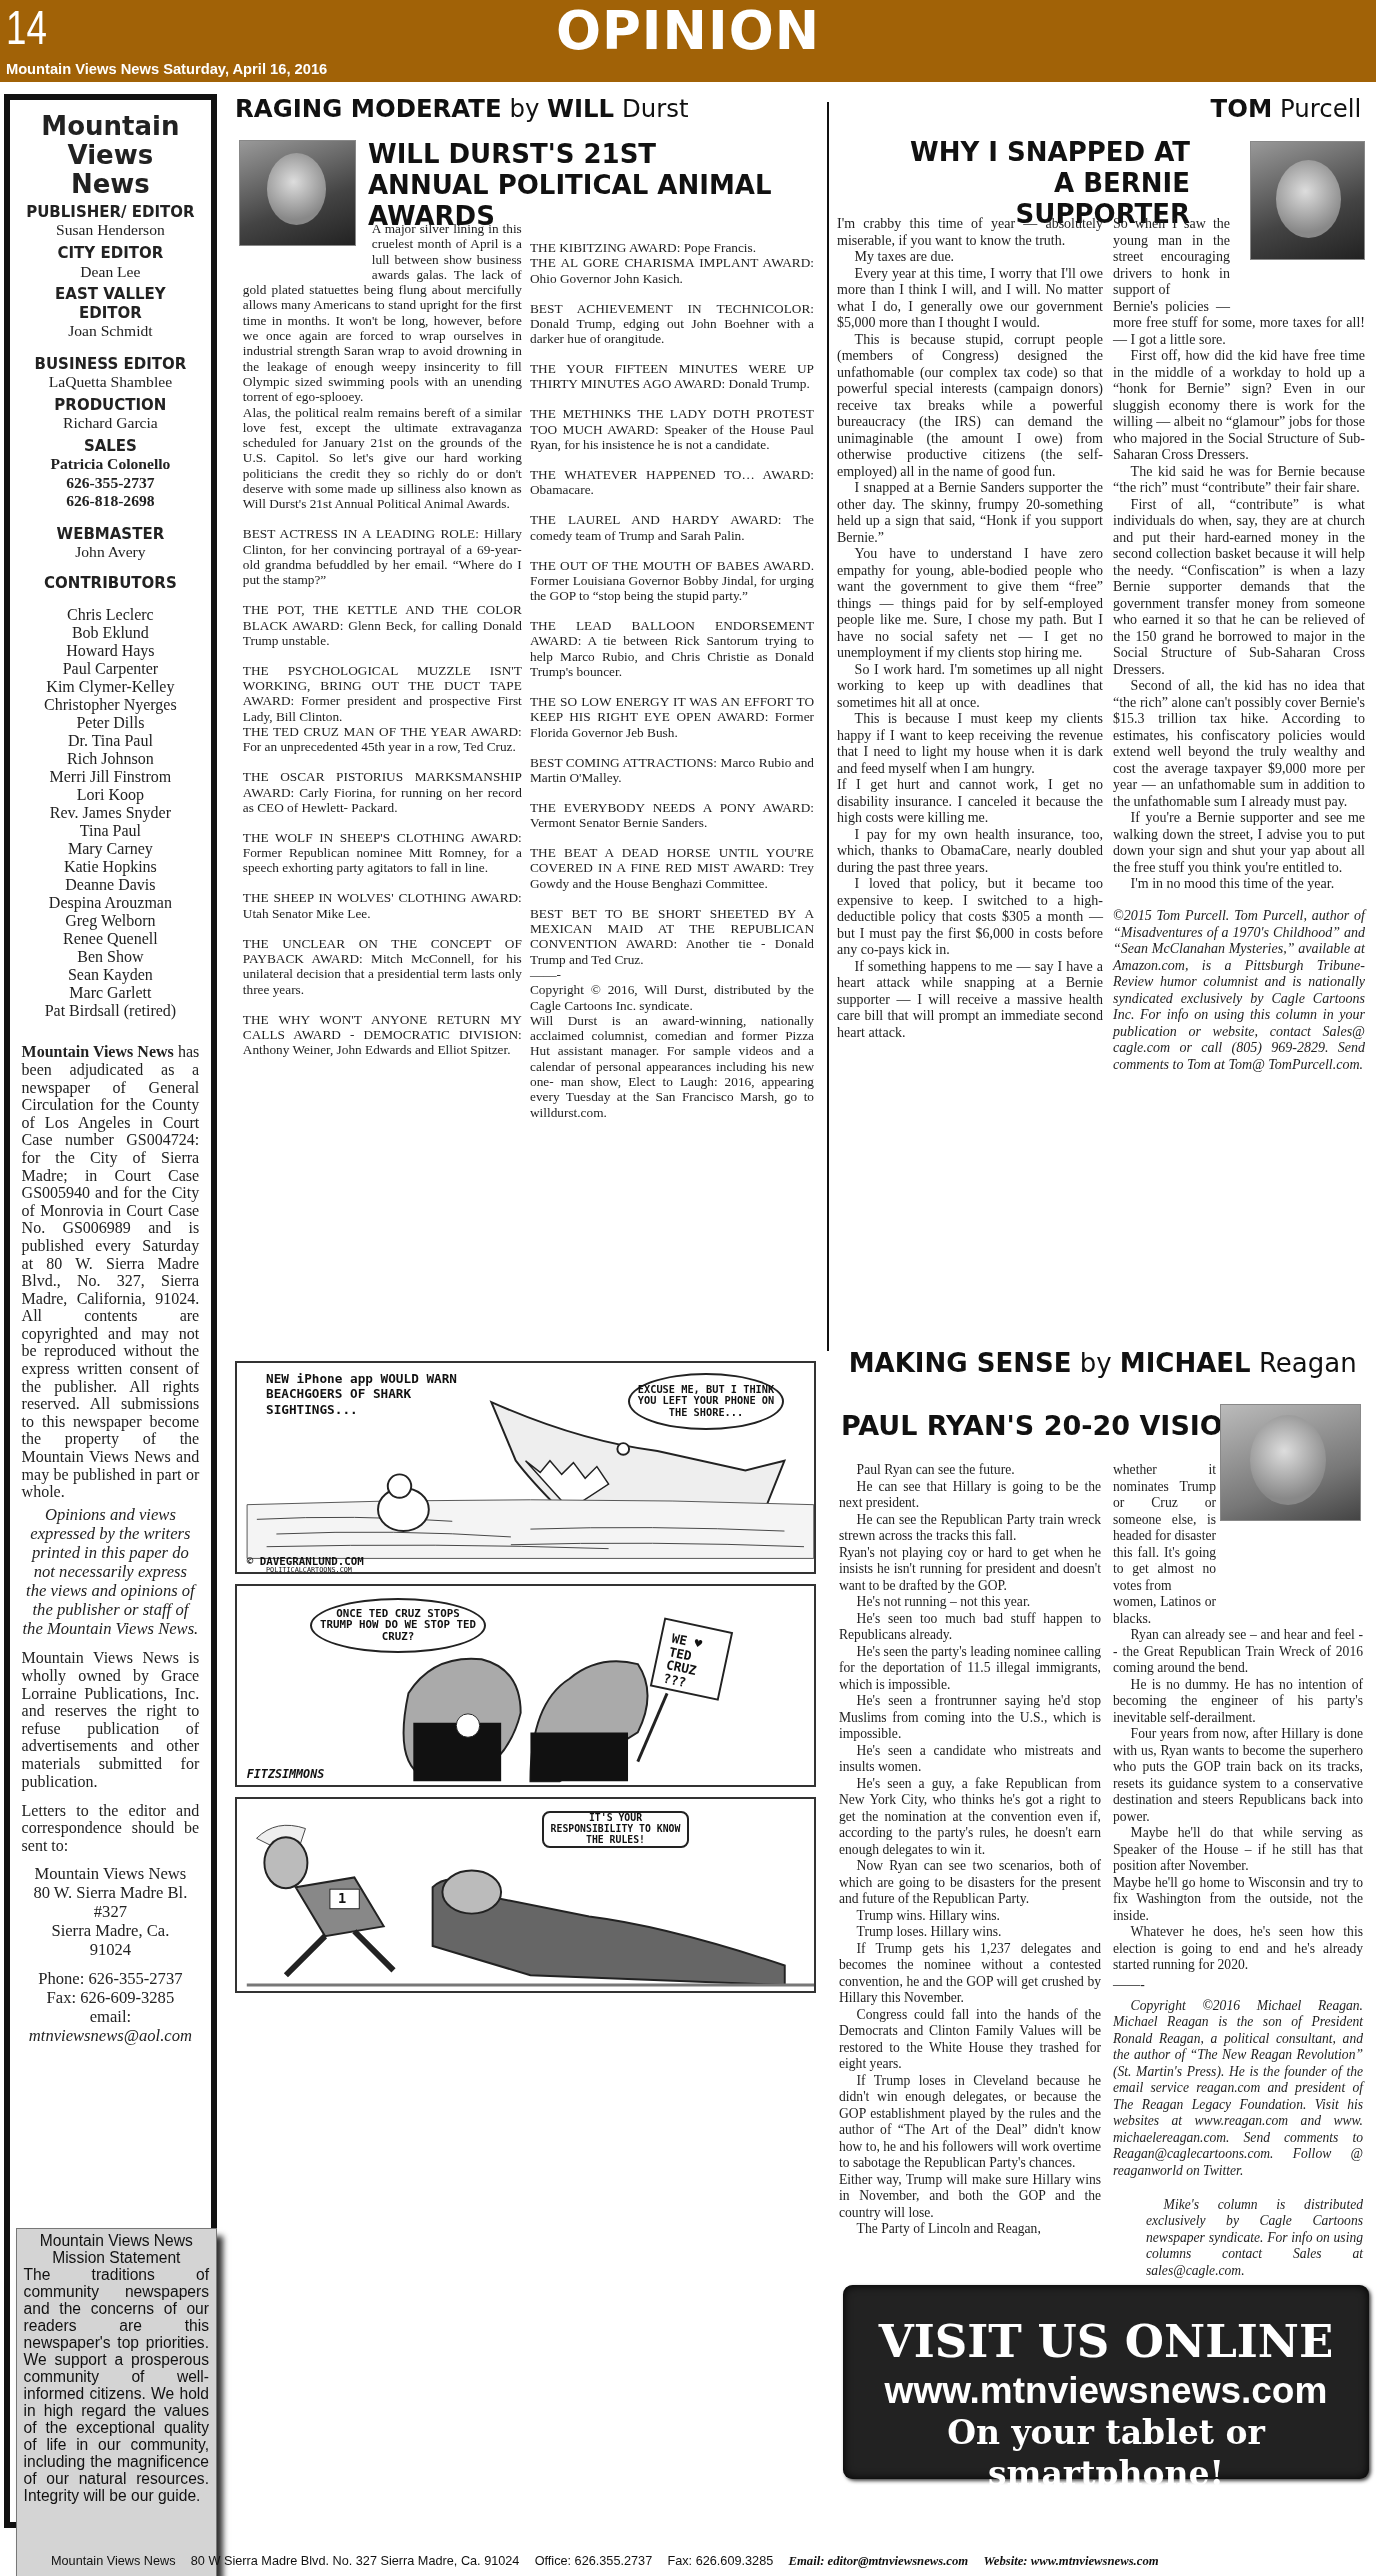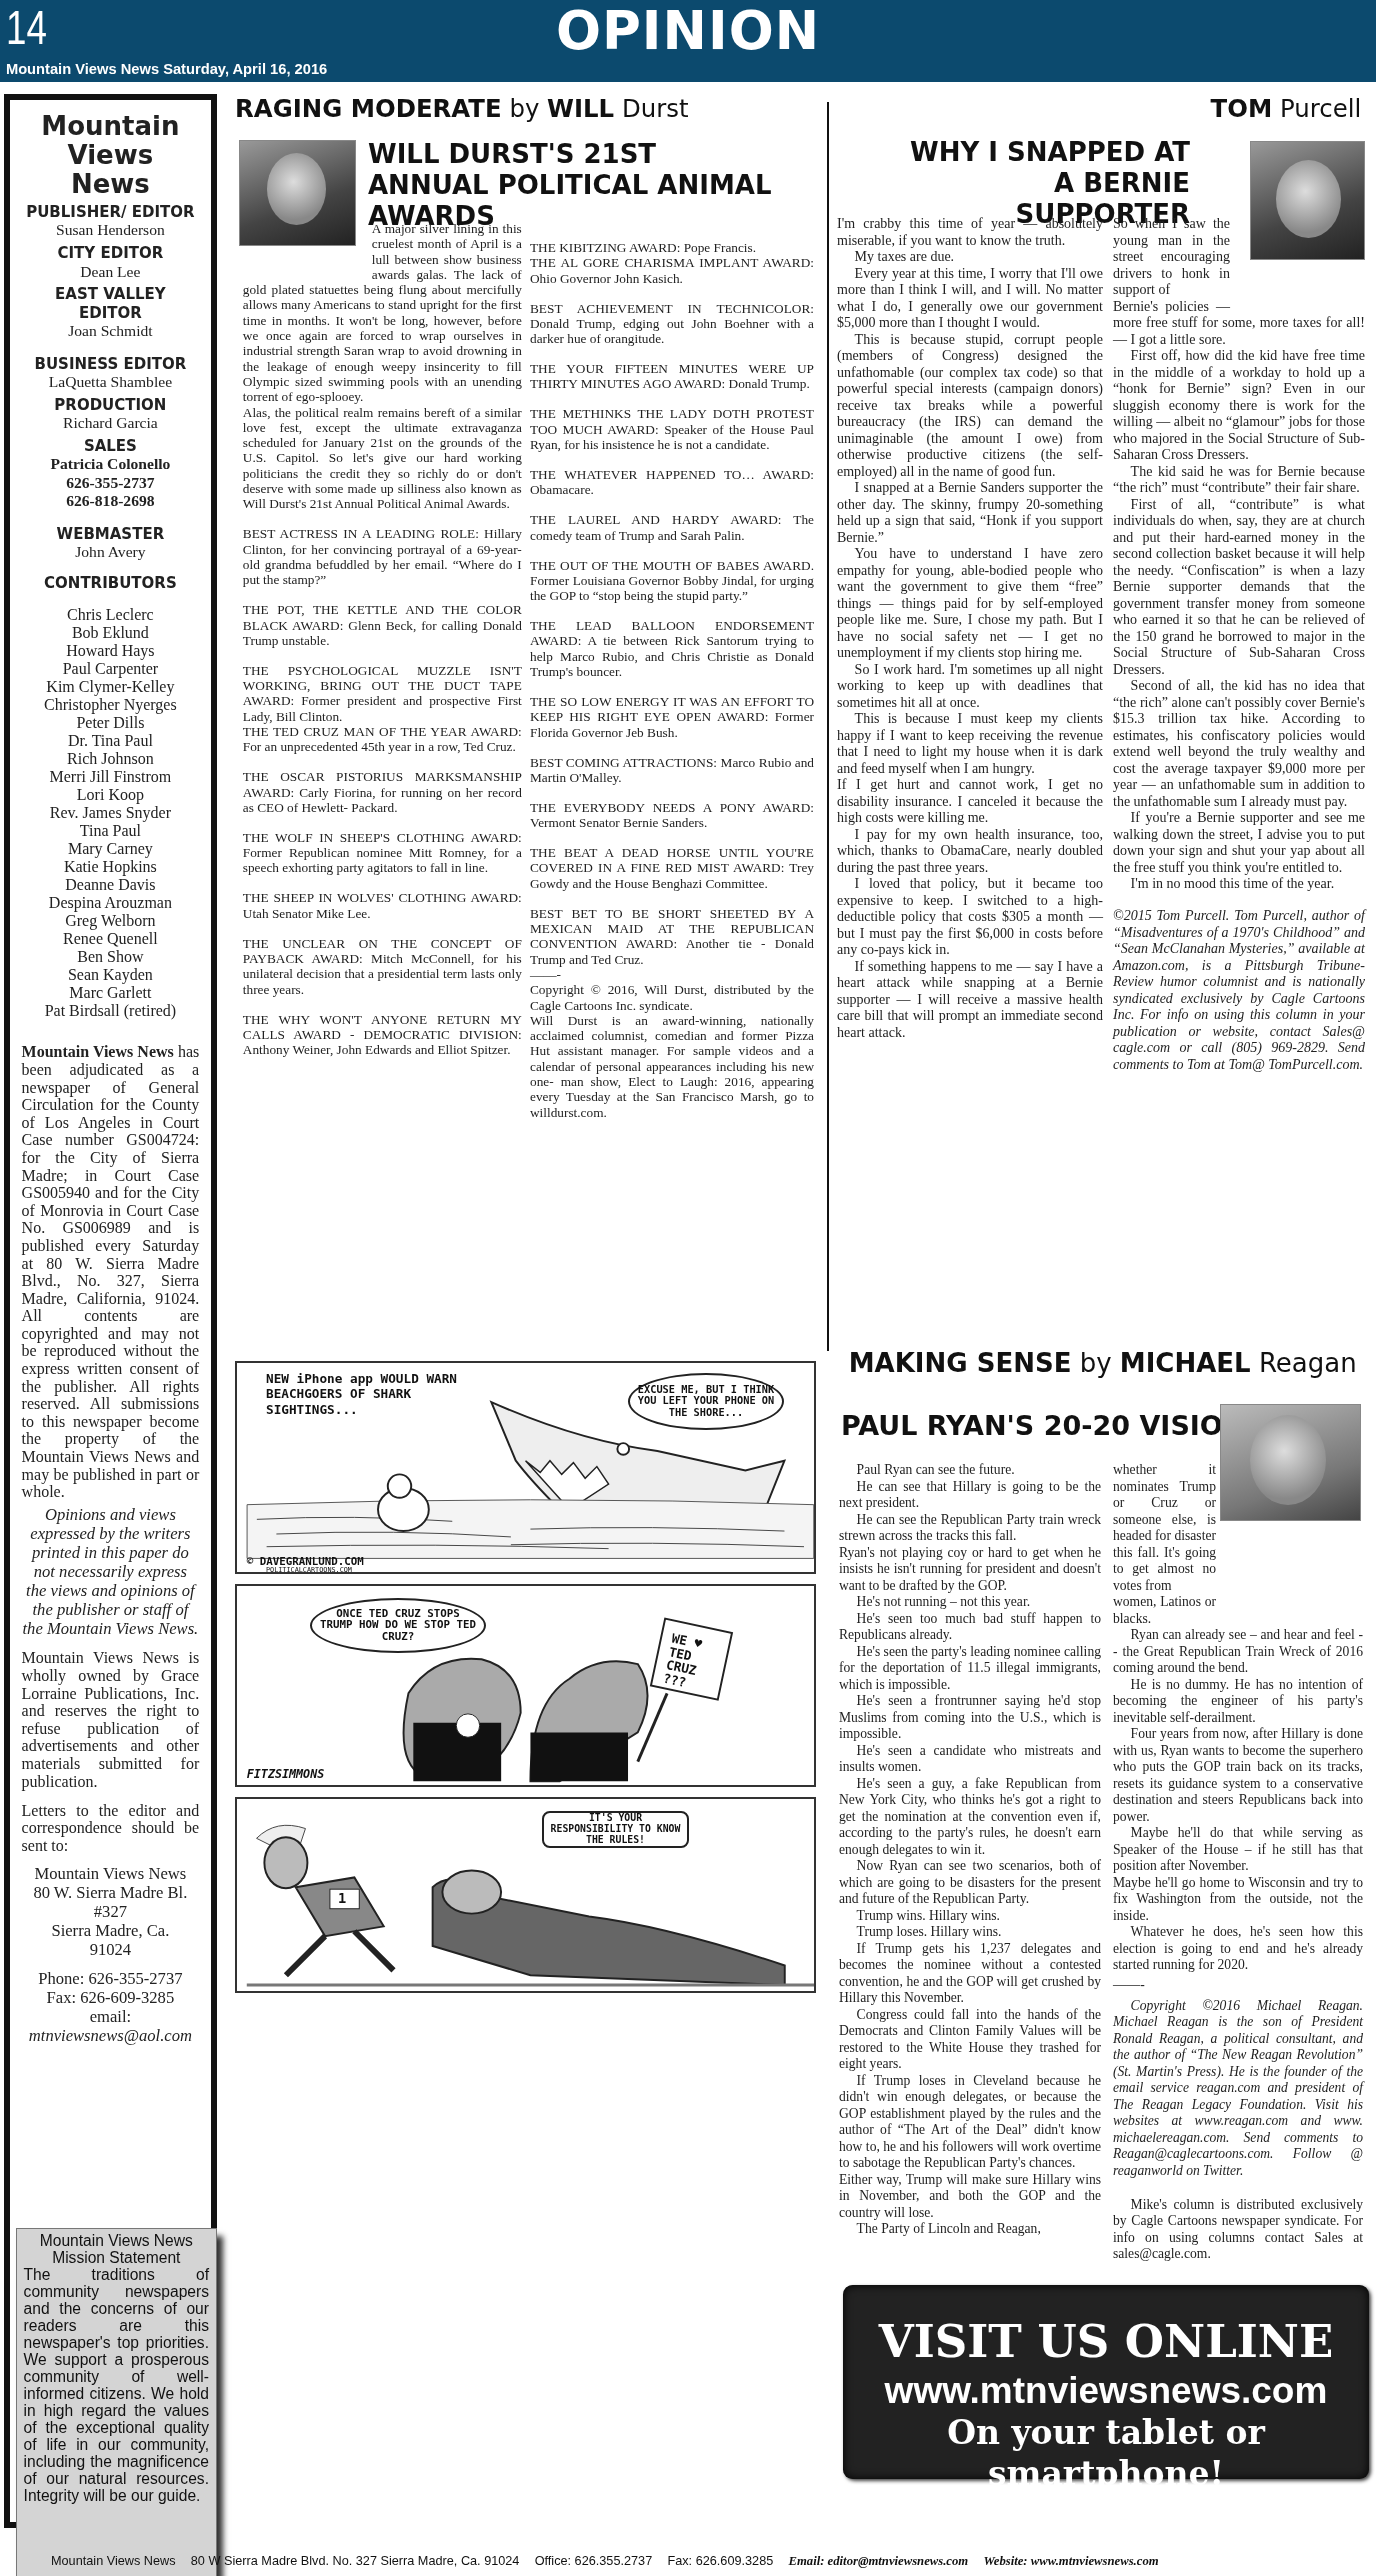--- a/index.html
+++ b/index.html
@@ -1,17 +1,17 @@
 <!DOCTYPE html>
 <html><head>
 <meta charset="utf-8">
 <style>
   * { box-sizing: border-box; margin: 0; padding: 0; }
   body { width: 1376px; height: 2576px; background: #fff; font-family: "Liberation Serif", serif; color: #222; position: relative; overflow: hidden; }
-  .masthead { position: absolute; left: 0; top: 0; width: 1376px; height: 82px; background: #0c4a6e; color: #fff; }
+  .masthead { position: absolute; left: 0; top: 0; width: 1376px; height: 82px; background: #a16207; color: #fff; }
   .masthead .page-num { position: absolute; left: 5.9px; top: 0; font-family: "Liberation Sans", sans-serif; font-size: 49px; line-height: 55px; transform: scaleX(0.75); transform-origin: left; }
   .masthead .section { position: absolute; left: 0; right: 0; top: 2px; text-align: center; font-family: "DejaVu Sans", sans-serif; font-weight: bold; font-size: 53px; line-height: 57px; letter-spacing: 1px; }
   .masthead .dateline { position: absolute; left: 5.9px; top: 61px; font-family: "Liberation Sans", sans-serif; font-weight: bold; font-size: 14.7px; }
 
   
   .sidebar { position: absolute; left: 3.9px; top: 94px; width: 213px; height: 2434px; border: 6.8px solid #111; background: #fff; }
   .sidebar .inner { padding: 0 11.7px; text-align: center; }
   .sb-title { font-family: "DejaVu Sans", sans-serif; font-weight: bold; font-size: 26px; line-height: 29px; margin-top: 12px; color: #222; }
   .sb-role { font-family: "DejaVu Sans", sans-serif; font-weight: bold; font-size: 15px; line-height: 18.6px; margin-top: 3.9px; color: #222; }
   .sb-name { font-size: 15.6px; line-height: 18.6px; }
@@ -265,21 +265,21 @@
         <p>women, Latinos or blacks.</p>
         <p class="indent">Ryan can already see – and hear and feel -- the Great Republican Train Wreck of 2016 coming around the bend.</p>
         <p class="indent">He is no dummy. He has no intention of becoming the engineer of his party's inevitable self-derailment.</p>
         <p class="indent">Four years from now, after Hillary is done with us, Ryan wants to become the superhero who puts the GOP train back on its tracks, resets its guidance system to a conservative destination and steers Republicans back into power.</p>
         <p class="indent">Maybe he'll do that while serving as Speaker of the House – if he still has that position after November.</p>
         <p>Maybe he'll go home to Wisconsin and try to fix Washington from the outside, not the inside.</p>
         <p class="indent">Whatever he does, he's seen how this election is going to end and he's already started running for 2020.</p>
       </div>
     <p style="margin-top:3.9px">——-</p>
     <p class="indent" style="font-style:italic;margin-top:3.9px;">Copyright ©2016 Michael Reagan. Michael Reagan is the son of President Ronald Reagan, a political consultant, and the author of “The New Reagan Revolution” (St. Martin's Press). He is the founder of the email service reagan.com and president of The Reagan Legacy Foundation. Visit his websites at www.reagan.com and www. michaelereagan.com. Send comments to Reagan@caglecartoons.com. Follow @ reaganworld on Twitter.</p>
-    <p class="indent" style="margin-top:17.6px;">Mike's column is distributed exclusively by Cagle Cartoons newspaper syndicate. For info on using columns contact Sales at sales@cagle.com.</p>
+    <p class="indent" style="font-style:italic;margin-top:17.6px;margin-left:33px;">Mike's column is distributed exclusively by Cagle Cartoons newspaper syndicate. For info on using columns contact Sales at sales@cagle.com.</p>
   </div>
 </div>
 
 <div class="cartoon" style="left:235px;top:1361px;width:581px;height:213px;padding-left:20px;">
   <div class="cap" style="left:29px;top:7.8px;width:215px;font-size:12.7px;line-height:15.6px;">NEW iPhone app WOULD WARN BEACHGOERS OF SHARK SIGHTINGS...</div>
   <div class="bubble" style="left:391px;top:9.8px;width:156px;height:57px;font-size:10.3px;line-height:11.7px;padding:5.9px;">EXCUSE ME, BUT I THINK YOU LEFT YOUR PHONE ON THE SHORE...</div>
   <svg style="position:absolute;left:0;top:0;" width="581" height="213" viewBox="0 0 594 218">
     <path d="M260 40 Q350 80 430 90 L520 110 L560 100 L540 150 L470 160 L330 150 Q300 120 285 100 Z" fill="#eee" stroke="#222" stroke-width="2"></path>
     <path d="M295 100 L310 112 L320 100 L332 114 L344 102 L356 118 L368 106 L380 124 L340 150 Z" fill="#fff" stroke="#222" stroke-width="1.5"></path>
     <circle cx="395" cy="88" r="6" fill="#fff" stroke="#222" stroke-width="2"></circle>

